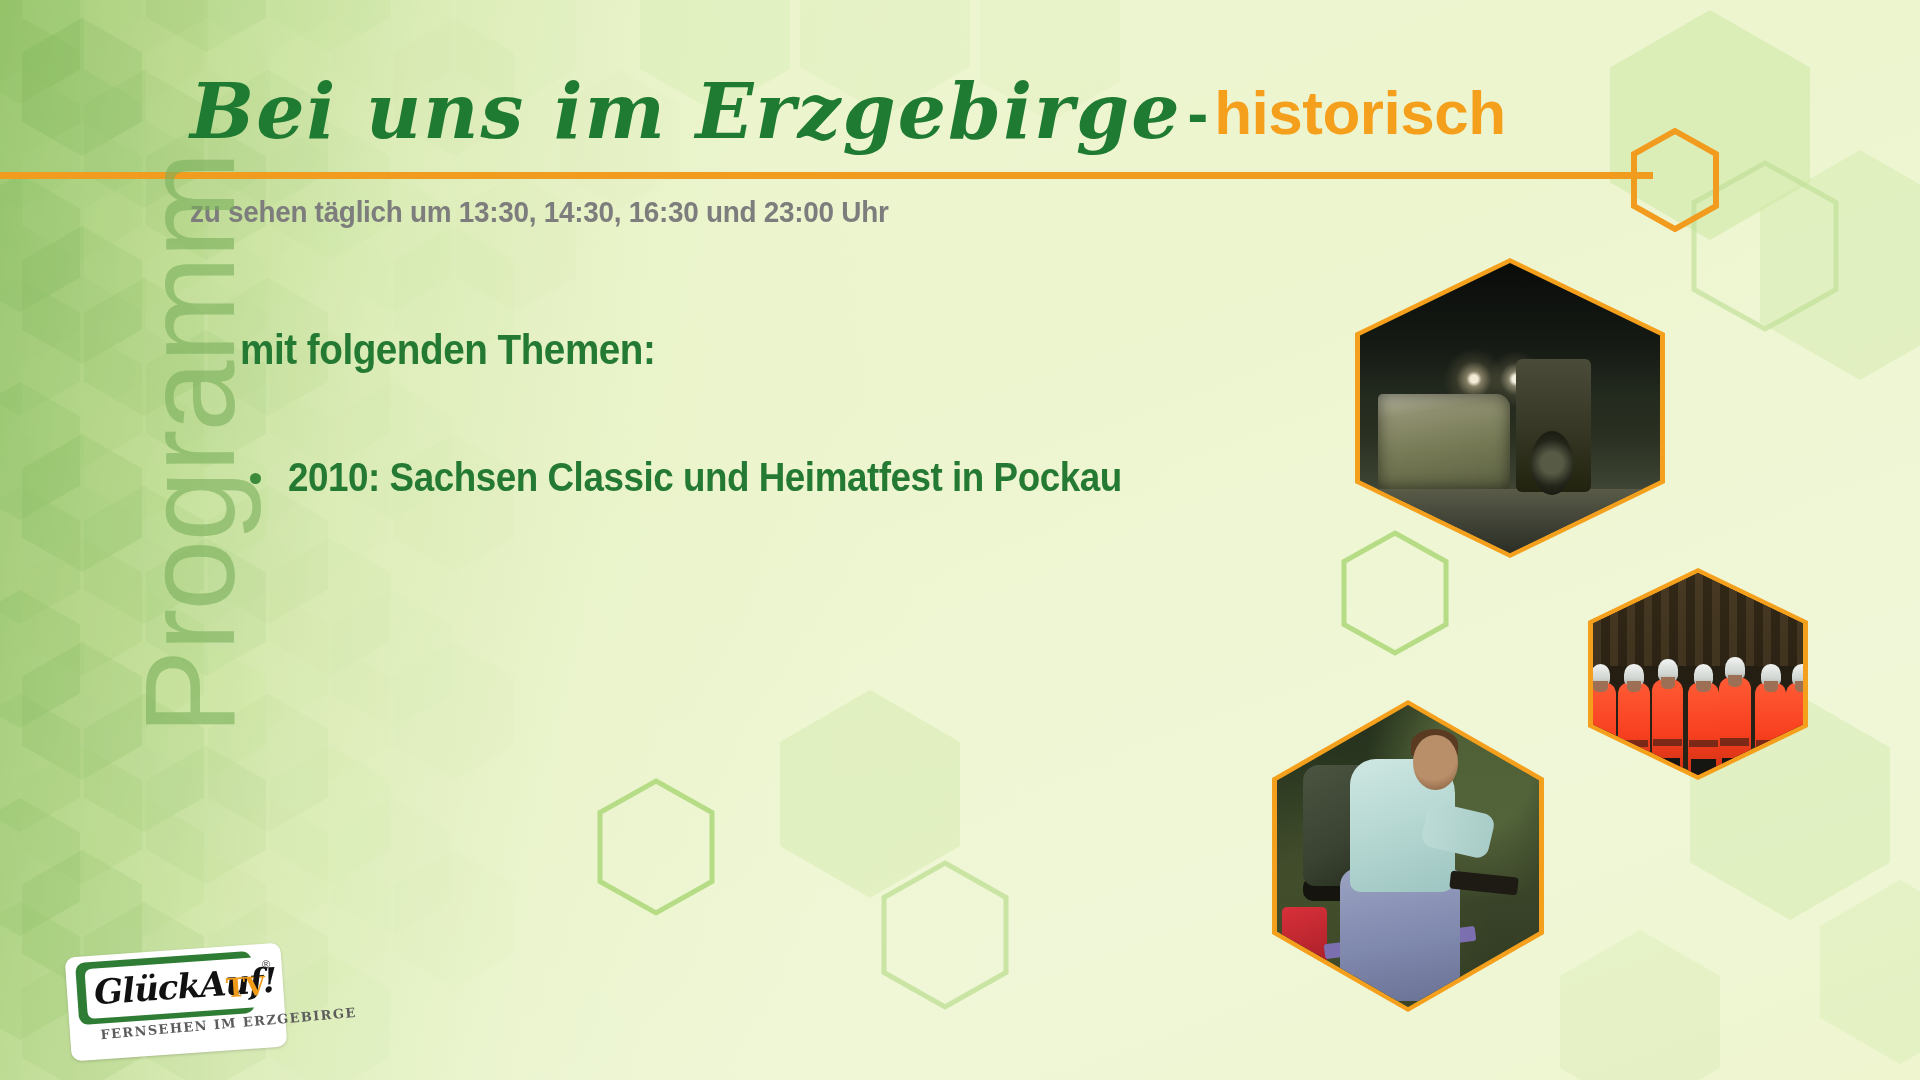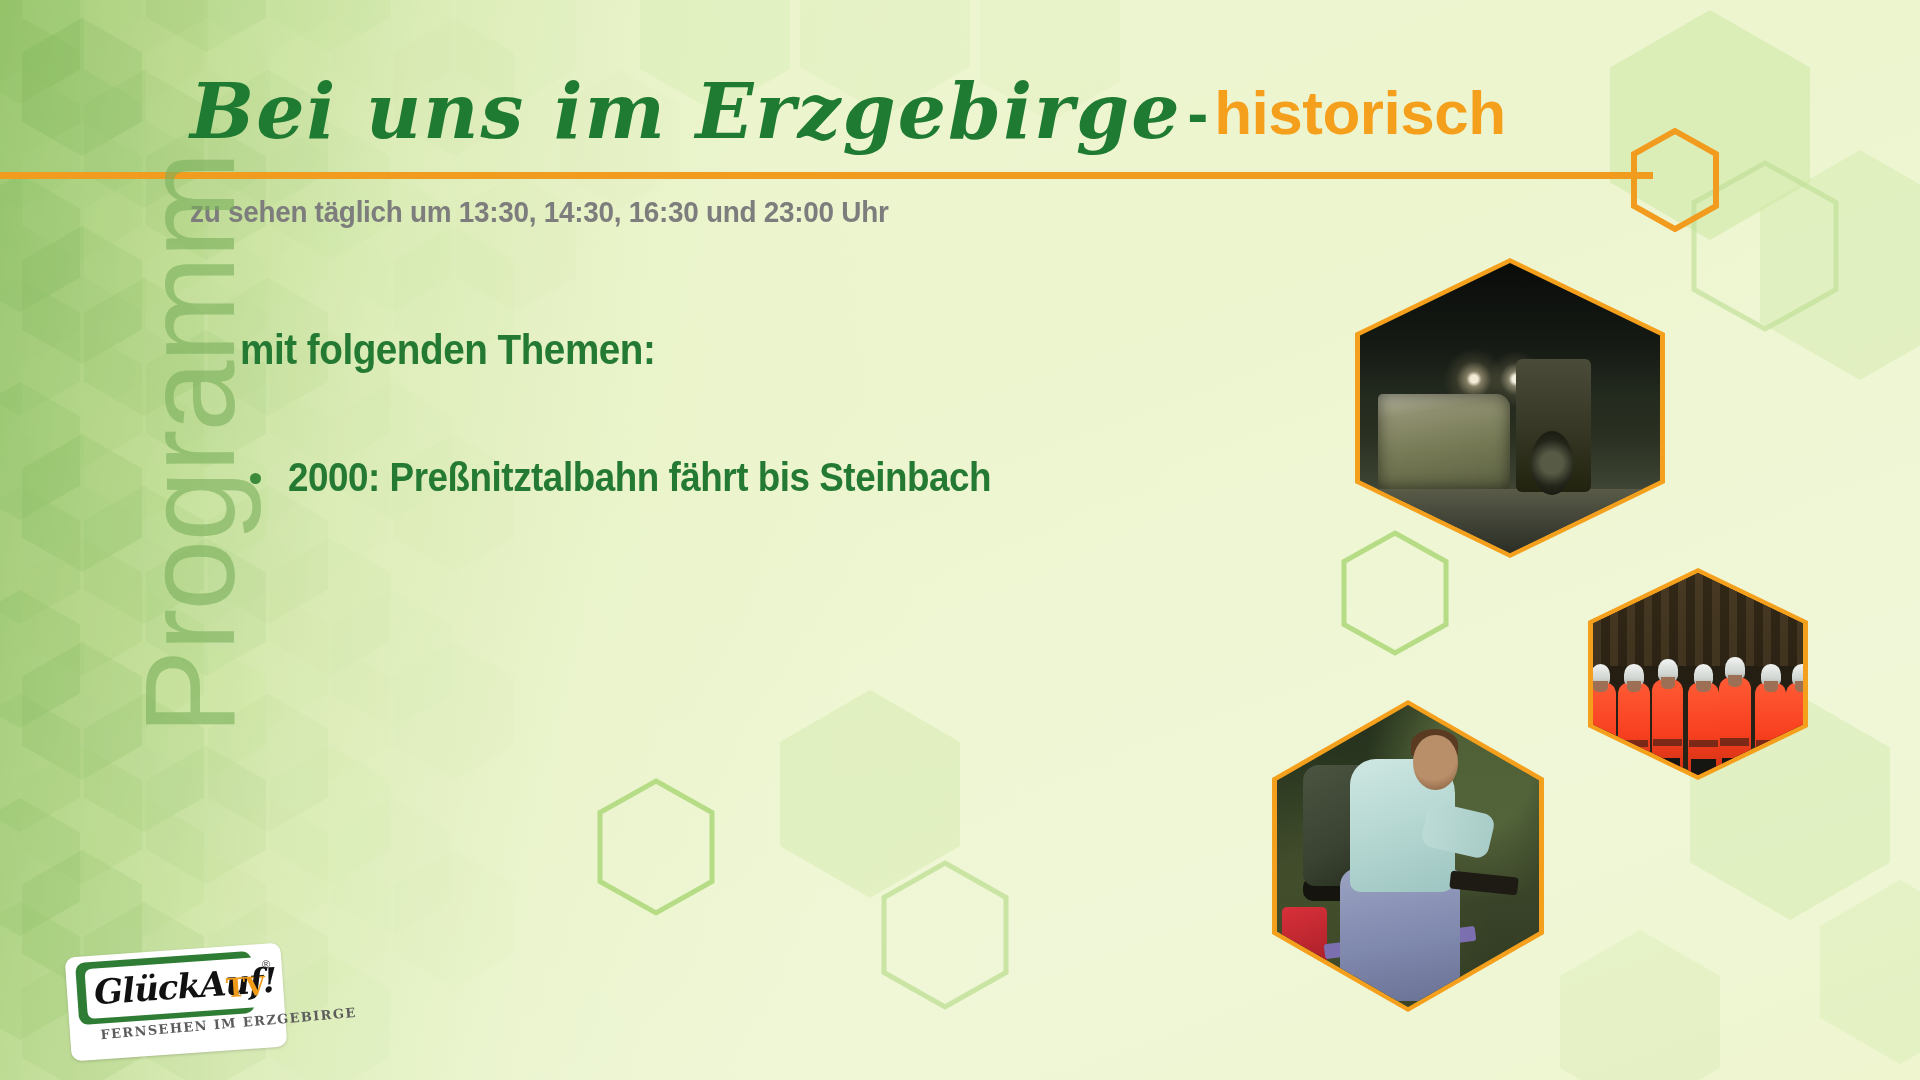--- a/index.html
+++ b/index.html
@@ -431,21 +431,21 @@
     <span class="main">Bei uns im Erzgebirge</span><span class="dash">-</span><span class="hist">historisch</span>
   </div>
 
   <div id="subtitle">zu sehen täglich um 13:30, 14:30, 16:30 und 23:00 Uhr</div>
 
   <div id="programm">Programm</div>
 
   <div id="intro">mit folgenden Themen:</div>
 
   <ul id="bullets">
-    <li><span class="txt">2000: Preßnitztalbahn fährt bis Steinbach</span></li>
+    <li><span class="txt">2010: Sachsen Classic und Heimatfest in Pockau</span></li>
   </ul>
 
   <div class="photohex" style="left:1355px;top:258px;width:310px;height:300px;">
     <div class="border"></div>
     <div class="inner">
       <div class="scene scene-loader">
         <div class="loader-ground"></div>
         <div class="loader-bucket"></div>
         <div class="loader-cab"></div>
         <div class="loader-wheel"></div>

